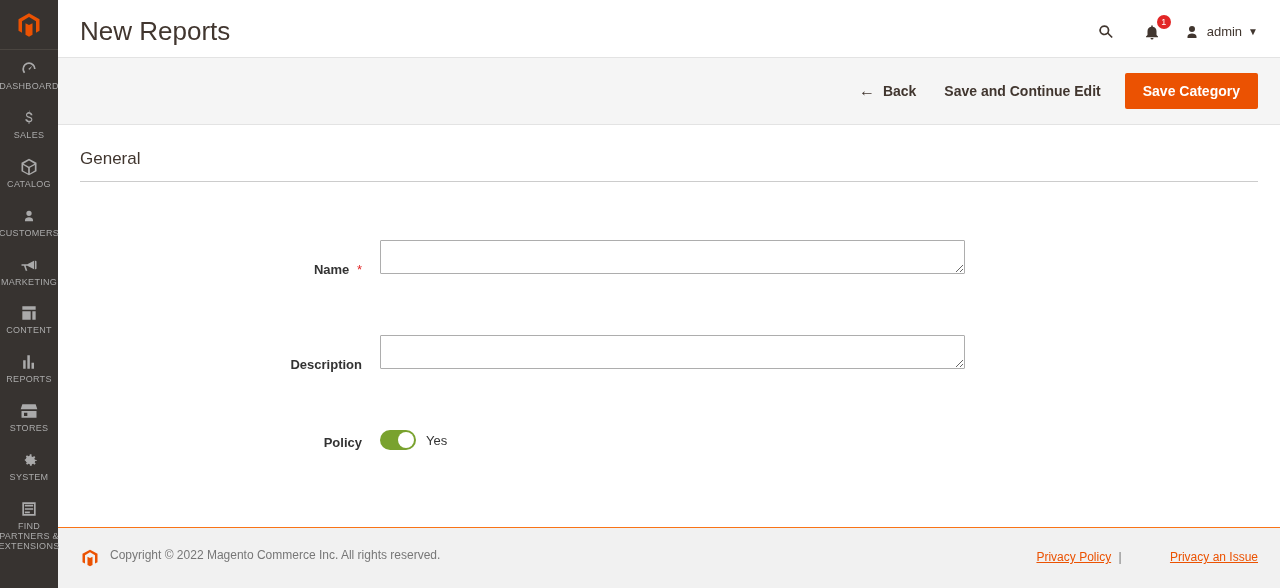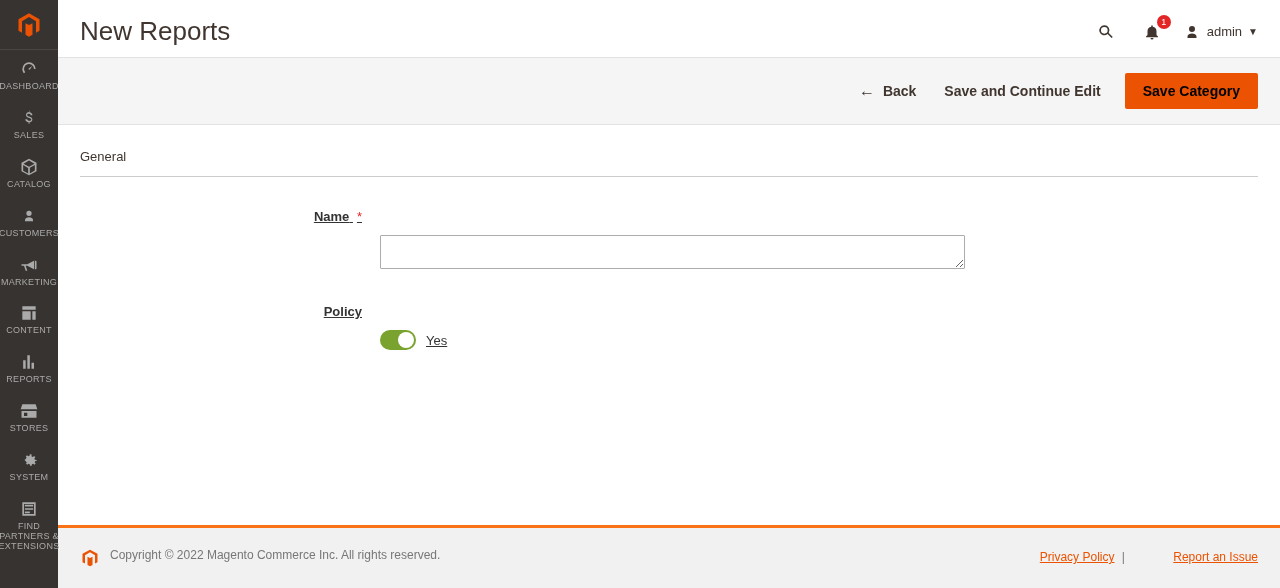--- a/index.html
+++ b/index.html
@@ -52,31 +52,31 @@
 .actionbar {
   background: #f5f5f5; border-top: 1px solid #e3e3e3; border-bottom: 1px solid #e3e3e3;
   padding: 15px 22px; display: flex; justify-content: flex-end; align-items: center;
 }
 .actionbar .btn-link {
   background: none; border: none; font-size: 14px; font-weight: 600;
   color: #41362f; cursor: pointer; padding: 8px 14px; display: inline-flex; align-items: center;
 }
 .actionbar .btn-link .arrow { margin-right: 8px; font-size: 16px; }
 .actionbar .btn-primary {
-  background: #eb5202; color: #000000; border: none; font-size: 14px; font-weight: 600;
+  background: #eb5202; color: #ffffff; border: none; font-size: 14px; font-weight: 600;
   padding: 10px 18px; cursor: pointer; margin-left: 10px; border-radius: 2px;
 }
 
 .content { padding: 24px 22px 40px; flex: 1; }
 .section-title {
-  font-size: 13px; font-weight: 400; color: #41362f; padding-bottom: 12px;
+  font-size: 17px; font-weight: 400; color: #41362f; padding-bottom: 12px;
   border-bottom: 1px solid #ccc; margin-bottom: 26px;
 }
 .form-row {
-  display: flex; align-items: flex-start; margin-bottom: 26px; text-decoration: underline;
+  display: flex; align-items: flex-end; margin-bottom: 26px;
 }
 .form-label {
   width: 300px; text-align: right; padding-right: 18px; padding-top: 6px;
   font-size: 13px; font-weight: 600; color: #333;
 }
 .required-mark { color: #e22626; margin-left: 4px; font-weight: 400; }
 .form-control { width: 585px; margin-top: 32px; }
 .form-control textarea {
   width: 100%; border: 1px solid #adadad; border-radius: 1px;
   padding: 6px 9px; font-family: inherit; font-size: 13px; resize: both;
@@ -92,21 +92,21 @@
   position: relative; cursor: pointer;
 }
 .toggle-knob {
   position: absolute; right: 2px; top: 2px; width: 16px; height: 16px;
   background: #fff; border-radius: 50%;
 }
 .toggle-label { margin-left: 10px; font-size: 13px; color: #333; }
 
 .footer {
   background: #f1f1f1; padding: 20px 22px; display: flex; align-items: flex-start;
-  border-top: 3px solid #f97316; font-size: 12px; color: #777;
+  border-top: 1px solid #f97316; font-size: 12px; color: #777;
 }
 .footer-logo { width: 20px; height: 20px; margin-right: 10px; }
 .footer-logo svg { width: 20px; height: 20px; }
 .footer-right { margin-left: auto; text-align: right; line-height: 1.6; }
 .footer-right a { color: #eb5202; text-decoration: underline; margin-left: 41px; }
 .footer-right .sep { color: #777; margin: 0 4px; }
 .footer-bold { font-weight: 700; color: #555; }
 </style>
 </head>
 <body>
@@ -253,20 +253,28 @@
     <div class="form-row">
       <label class="form-label">
         <span>Name</span>
         <span class="required-mark">*</span>
       </label>
       <div class="form-control">
         <textarea value="" style=""></textarea>
       </div>
     </div>
 
+    <div class="form-row">
+      <label class="form-label">
+        <span>Description</span>
+      </label>
+      <div class="form-control">
+        <textarea value="" style=""></textarea>
+      </div>
+    </div>
 
 
     <div class="form-row">
       <label class="form-label">
         <span>Policy</span>
       </label>
       <div class="form-control">
         <div class="toggle-wrap">
           <div class="toggle">
             <div class="toggle-knob"></div>
@@ -281,18 +289,18 @@
     <span class="footer-logo">
       <svg viewBox="0 0 24 24">
           <path fill="#eb5202" d="M12 2 L3 7 L3 17 L6 18.7 L6 8.7 L12 5.2 L18 8.7 L18 18.7 L21 17 L21 7 Z M9 10.4 L9 20.4 L12 22 L15 20.4 L15 10.4 L12 12 Z"></path>
         </svg>
     </span>
     <span>Copyright © 2022 Magento Commerce Inc. All rights reserved.</span>
     <div class="footer-right">
       <div>
         <a href="#">Privacy Policy</a>
         <span class="sep">|</span>
-        <a href="#">Report an Issue</a>
+        <a href="#">Privacy an Issue</a>
       </div>
     </div>
   </footer>
 
 </div>
 
 </body></html>

